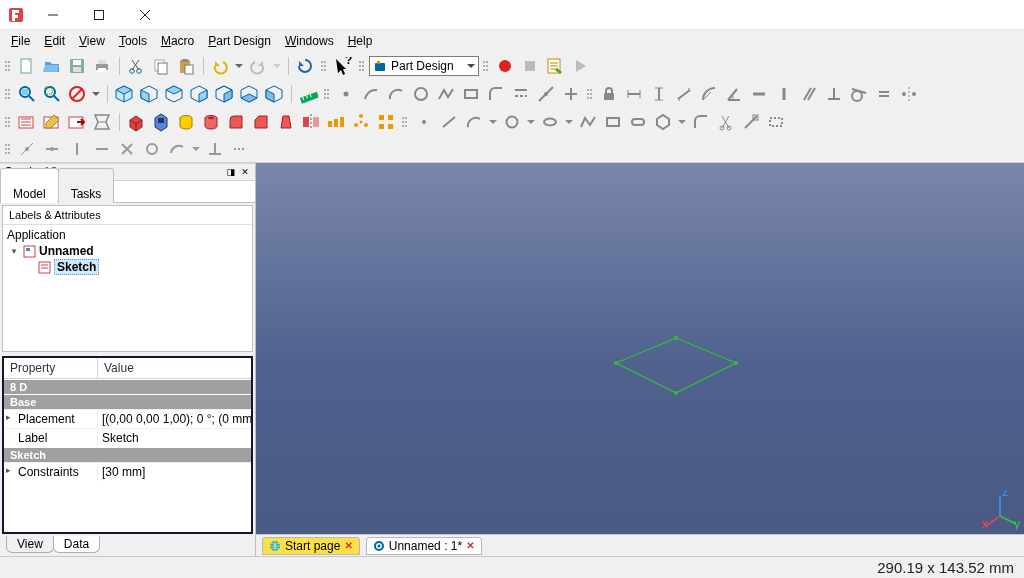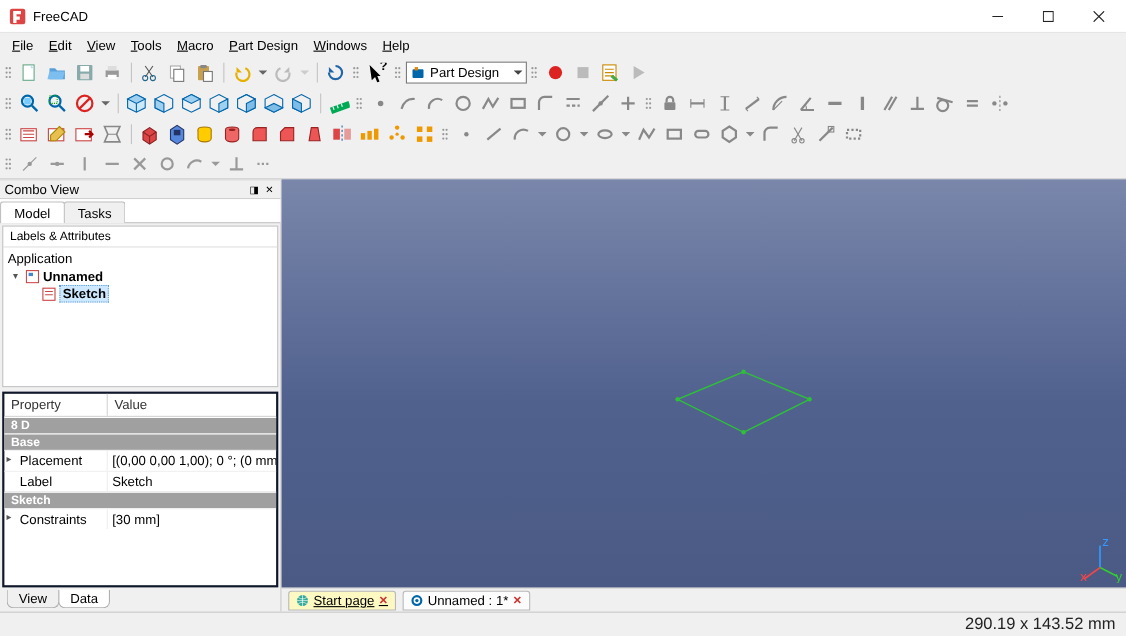--- a/index.html
+++ b/index.html
@@ -26,21 +26,21 @@
   .grip span { width:2px; height:2px; background:#999; border-radius:50%; box-shadow: 3px 0 0 #999; }
   .workbench-combo { width:110px; height:20px; background:#fff; border:1px solid #7a7a7a; display:flex; align-items:center; font-size:11px; padding:0 3px; gap:4px; }
 
   
   .main { flex: 1; display: flex; min-height: 0; }
   .combo-view { width: 256px; background: #f0f0f0; display: flex; flex-direction: column; border-right: 1px solid #c0c0c0; }
   .panel-title { height: 18px; background: #f0f0f0; border-top:1px solid #d8d8d8; border-bottom: 1px solid #d0d0d0; display: flex; align-items: center; padding: 0 4px; font-size: 11px; }
   .panel-title .spacer { flex:1; }
   .panel-title .ico { width:12px; height:12px; display:flex; align-items:center; justify-content:center; font-size:9px; margin-left:2px; cursor:default;}
   .tabs-top { height: 22px; display: flex; align-items: flex-end; background: #fff; border-bottom: 1px solid #c0c0c0; }
-  .tab { padding: 3px 12px 2px; border: 1px solid #c0c0c0; border-bottom: none; background: #f0f0f0; font-size: 11px; margin-right: -1px; border-radius: 3px 3px 0 0; position:relative; top:1px;}
+  .tab { padding: 18px 12px 2px; border: 1px solid #c0c0c0; border-bottom: none; background: #f0f0f0; font-size: 11px; margin-right: -1px; border-radius: 3px 3px 0 0; position:relative; top:1px;}
   .tab.active { background: #fff; z-index:2; }
 
   .tree-area { flex: 1; background: #fff; border: 1px solid #c0c0c0; margin: 2px; display: flex; flex-direction: column; min-height:0; }
   .tree-header { padding: 3px 6px; border-bottom: 1px solid #e0e0e0; font-size: 11px; }
   .tree-body { flex:1; padding: 2px 4px; font-size:12px; }
   .tree-row { display:flex; align-items:center; height:16px; gap:3px; }
   .tree-arrow { width:10px; text-align:center; font-size:9px; color:#555; }
   .tree-icon { width:14px; height:14px; display:flex; align-items:center; justify-content:center; }
   .selected { background:#cde8ff; border:1px dotted #5a9bd4; padding:0 2px; }
   .bold { font-weight:bold; }
@@ -56,39 +56,38 @@
   .prop-row .c2 { flex:1; padding:2px 4px; white-space:nowrap; overflow:hidden; }
   .tabs-bottom { height:20px; display:flex; align-items:flex-start; padding-left:6px; }
   .btab { padding: 1px 10px; border:1px solid #b0b0b0; border-top:none; background:#f0f0f0; font-size:11px; margin-right:-1px; border-radius:0 0 6px 6px;}
   .btab.active { background:#fff; }
 
   
   .view-col { flex:1; display:flex; flex-direction:column; min-width:0; }
   .viewport { flex:1; position:relative; background: linear-gradient(to bottom, #7a87ab 0%, #50618e 55%, #4a5a84 100%); }
   .doc-tabs { height:22px; background:#f0f0f0; border-top:1px solid #c8c8c8; display:flex; align-items:center; padding:0 6px; gap:6px; }
   .doc-tab { display:flex; align-items:center; gap:4px; padding:1px 6px; border:1px solid #b8b8b8; background:#fcfcfc; border-radius:3px 3px 0 0; font-size:11px; }
-  .doc-tab.inactive { background:#fef9c3;text-decoration:underline; }
+  .doc-tab.inactive { background:#fde047; }
 
   
   .statusbar { height:22px; background:#f0f0f0; border-top:1px solid #c8c8c8; display:flex; align-items:center; }
   .statusbar .coords { margin-left:auto; padding:0 10px; font-size:15px; color:#222;}
 
   svg { display:block; }
 </style>
 </head>
 <body>
 
 <div class="titlebar">
   <span class="app-icon">
     <svg width="16" height="16">
         <rect x="1" y="1" width="14" height="14" fill="#d44" rx="2"></rect>
         <path d="M4 3 h7 v3 h-4 v2 h3 v3 h-3 v3 h-3 z" fill="#fff"></path>
       </svg>
   </span>
-  <span class="title">FreeCAD</span>
   <div class="winbtn">
       <svg width="10" height="10">
         <line x1="0" y1="5" x2="10" y2="5" stroke="#222"></line>
       </svg>
     </div>
   <div class="winbtn">
       <svg width="10" height="10">
         <rect x="0.5" y="0.5" width="9" height="9" fill="none" stroke="#222"></rect>
       </svg>
     </div>

